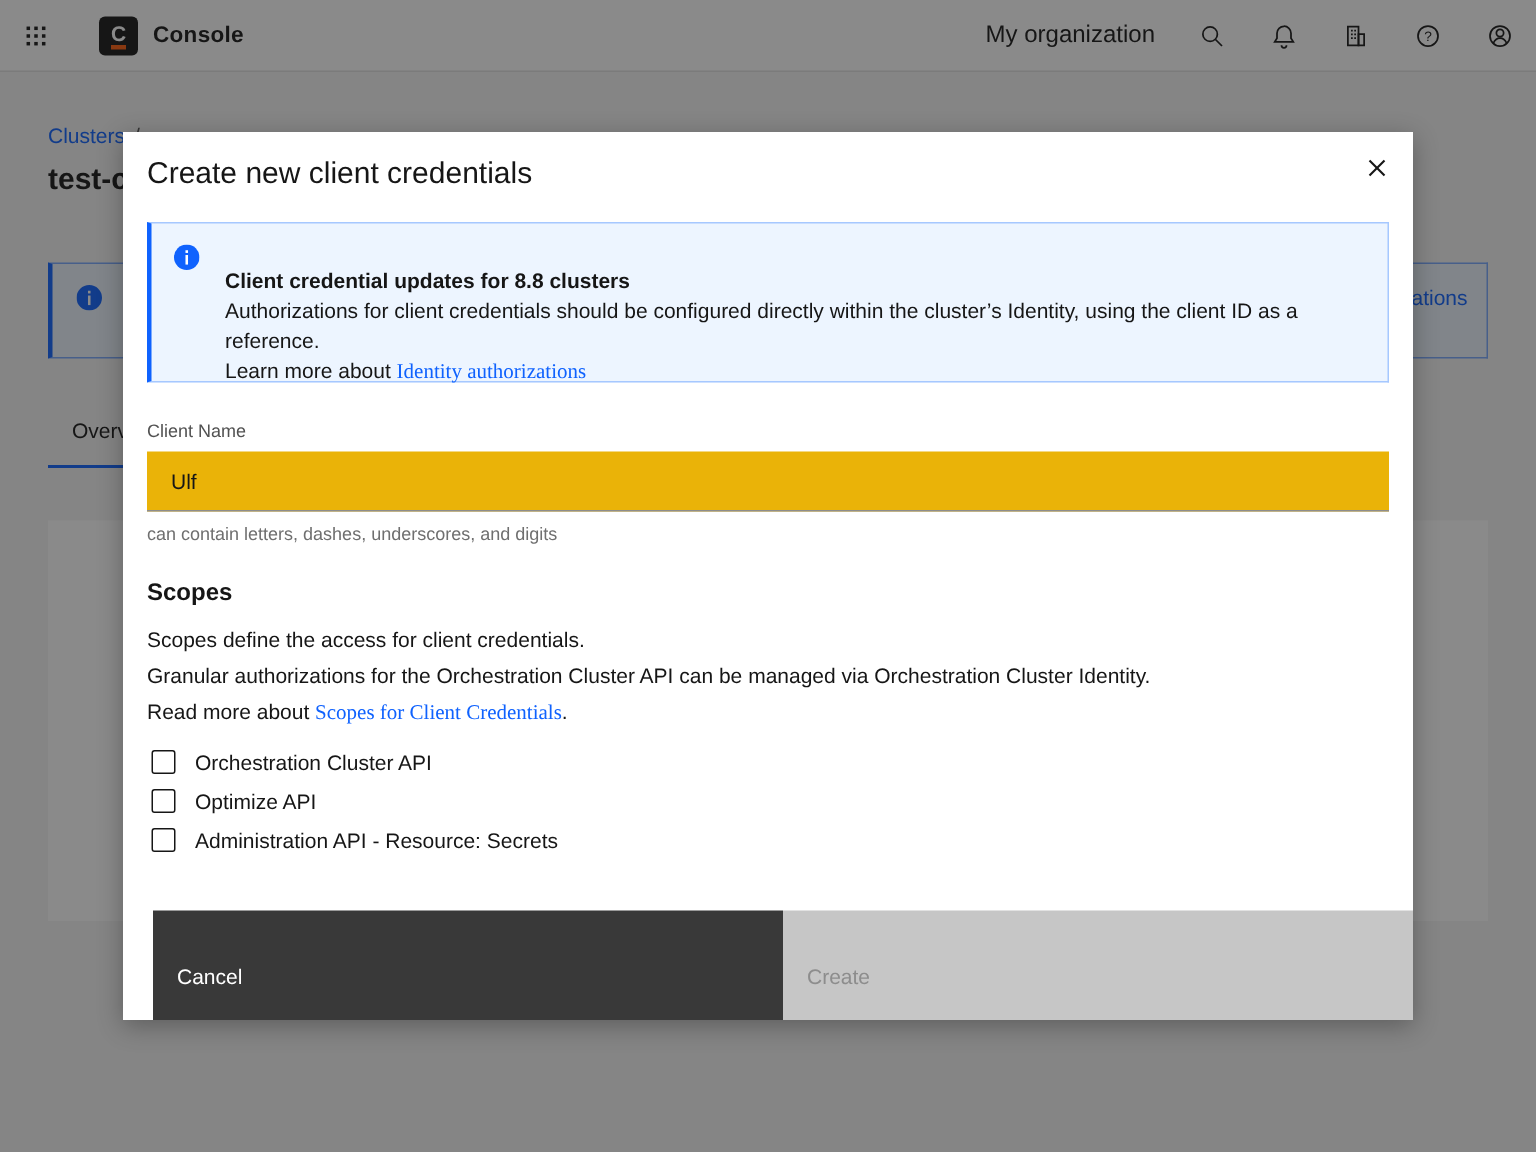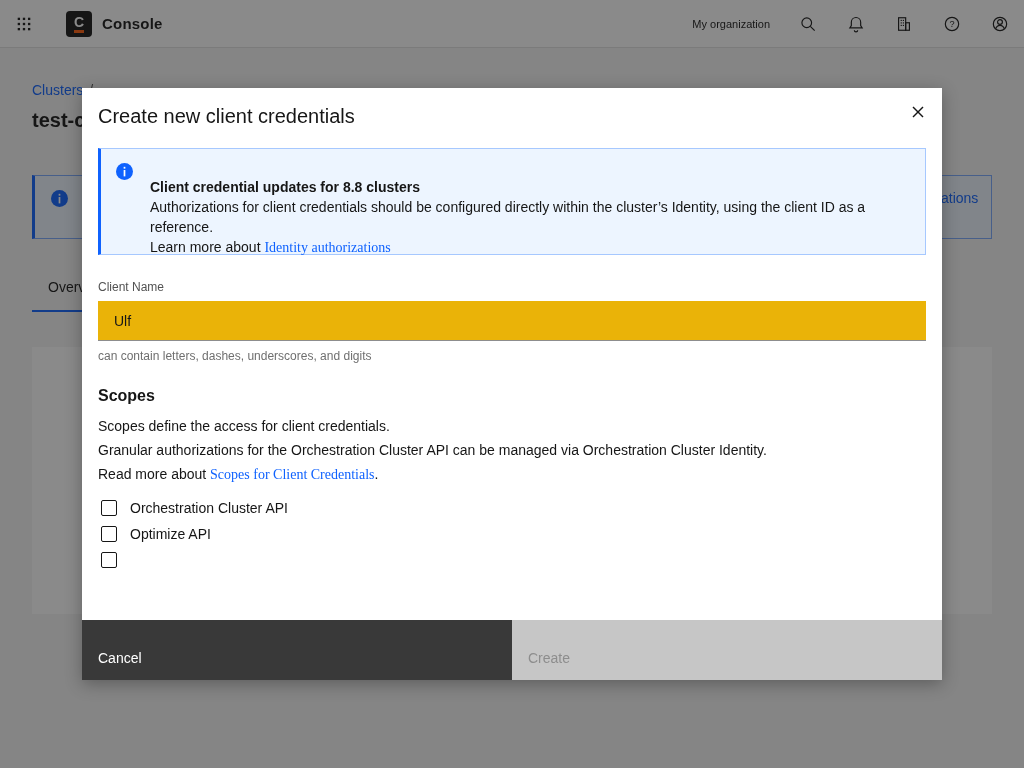--- a/index.html
+++ b/index.html
@@ -17,21 +17,21 @@
     display:flex; align-items:center;
   }
   .hdr-btn { width:48px; height:48px; display:flex; align-items:center; justify-content:center;
     background:none; border:none; cursor:pointer; }
   .logo-tile { width:26px; height:26px; background:#161616; border-radius:4px;
     margin-left:18px; display:flex; flex-direction:column; align-items:center; justify-content:center; }
   .logo-letter { color:#ffffff; font-weight:bold; font-size:14px; line-height:14px; }
   .logo-bar { width:10px; height:3px; margin-top:1px; }
   .app-title { font-size:15px; font-weight:700; margin-left:10px; letter-spacing:.2px; }
   .hdr-right { margin-left:auto; display:flex; align-items:center; }
-  .org-label { font-size:11px; color:#161616; margin-right:14px; cursor:pointer; }
+  .org-label { font-size:16px; color:#161616; margin-right:14px; cursor:pointer; }
 
   .breadcrumb { position:absolute; left:32px; top:82px; font-size:14px; }
   .breadcrumb a { color:#0f62fe; text-decoration:none; cursor:pointer; }
   .crumb-sep { color:#525252; margin-left:6px; }
   .page-title { position:absolute; left:32px; top:109px; font-size:20px; font-weight:700; color:#161616; }
 
   .page-banner {
     position:absolute; left:32px; top:175px; width:960px; height:64px;
     background:#edf5ff; border:1px solid #78a9ff; border-left:3px solid #0f62fe;
   }
@@ -76,21 +76,21 @@
 
   .scopes-h { position:absolute; left:16px; top:299px; font-size:16px; font-weight:600; color:#161616; }
   .scopes-p { position:absolute; left:16px; font-size:14px; line-height:20px; color:#161616; }
   .p1 { top:328px; } .p2 { top:352px; } .p3 { top:376px; }
 
   .checks { position:absolute; left:16px; top:407px; }
   .check-row { display:flex; align-items:center; height:26px; cursor:pointer; }
   .checkbox { width:16px; height:16px; border:1px solid #161616; border-radius:2px; background:#ffffff; margin-left:3px; flex:0 0 16px; }
   .check-label { margin-left:13px; font-size:14px; color:#161616; }
 
-  .modal-footer { position:absolute; left:0; bottom:0; width:100%; height:60px; display:flex; }
+  .modal-footer { position:absolute; left:0; bottom:0; width:100%; height:73px; display:flex;padding-left:20px; }
   .btn { flex:1 1 50%; border:none; text-align:left; font-family:inherit; font-size:14px;
     padding:15px 0 0 16px; vertical-align:top; cursor:pointer; }
   .btn-secondary { background:#393939; color:#ffffff; }
   .btn-primary-disabled { background:#c6c6c6; color:#8d8d8d; cursor:not-allowed; }
 
   svg { display:block; }
 </style>
 </head>
 <body>
 
@@ -243,20 +243,21 @@
       <div class="check-row">
         <span class="checkbox"></span>
         <span class="check-label">Orchestration Cluster API</span>
       </div>
       <div class="check-row">
         <span class="checkbox"></span>
         <span class="check-label">Optimize API</span>
       </div>
       <div class="check-row">
         <span class="checkbox"></span>
+        <span class="check-label">Administration API - Resource: Secrets</span>
       </div>
     </div>
 
     <div class="modal-footer">
       <button class="btn btn-secondary">Cancel</button>
       <button class="btn btn-primary-disabled" disabled="">Create</button>
     </div>
   </div>
 
 </div>

